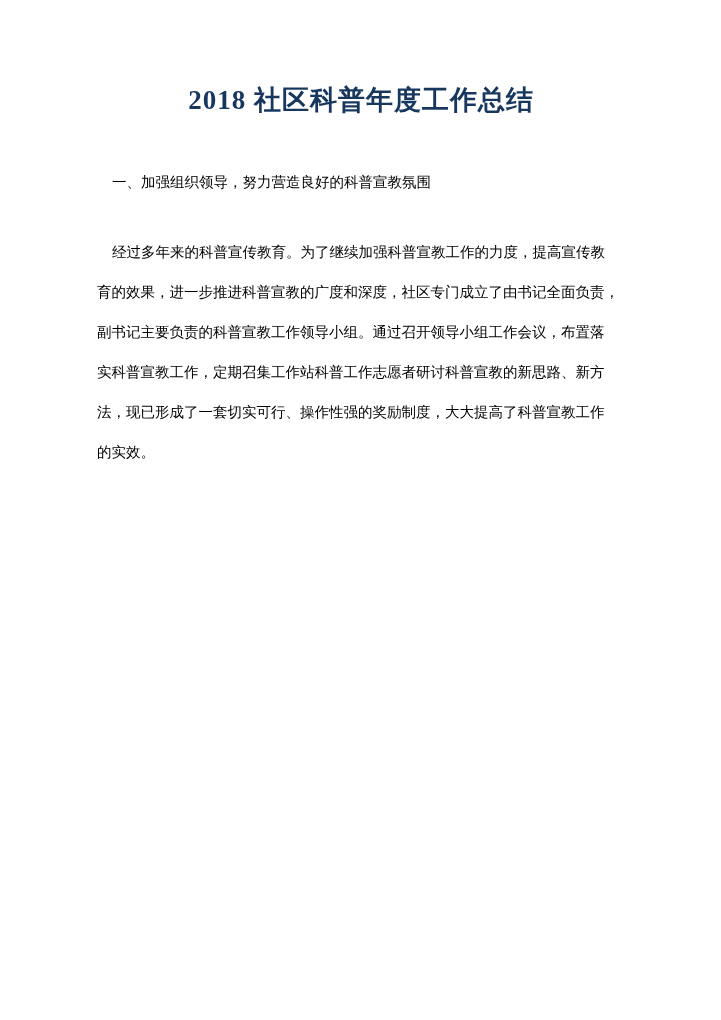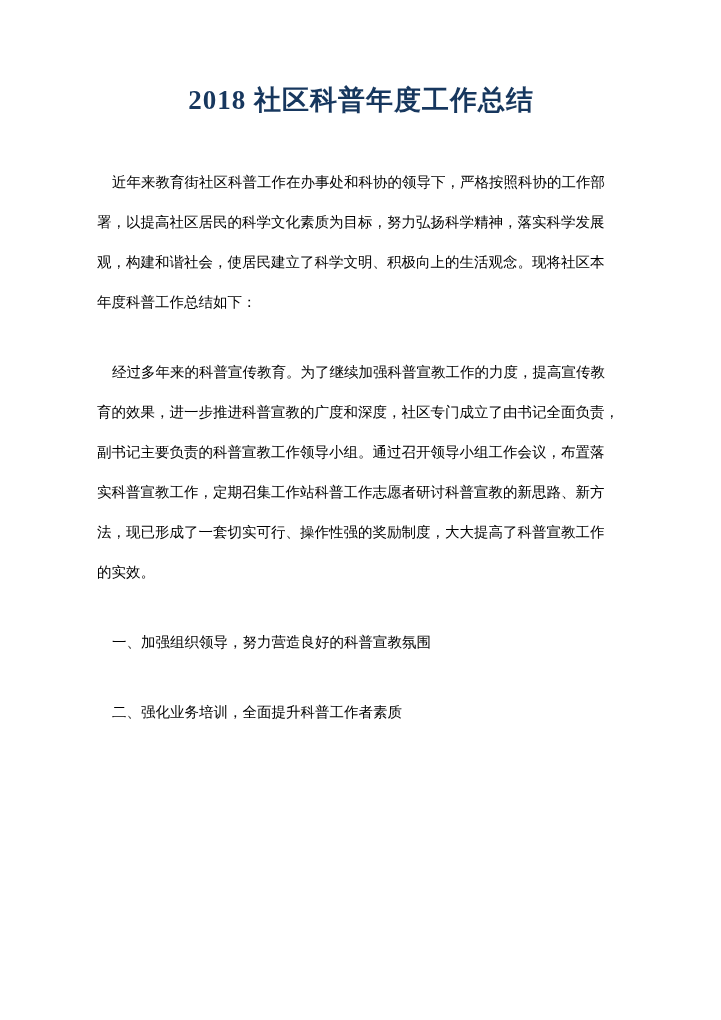--- a/index.html
+++ b/index.html
@@ -39,30 +39,25 @@
       letter-spacing: 0;
     }
   </style>
 </head>
 <body>
 
 <div class="page">
 
   <h1 class="doc-title" style="color: rgb(23, 55, 94);">2018 社区科普年度工作总结</h1>
 
-  <div class="doc-block">近年来教育街社区科普工作在办事处和科协的领导下，严格按照科协的工作部
-署，以提高社区居民的科学文化素质为目标，努力弘扬科学精神，落实科学发展
-观，构建和谐社会，使居民建立了科学文明、积极向上的生活观念。现将社区本
-年度科普工作总结如下：</div>
+
+  <div class="doc-block">一、加强组织领导，努力营造良好的科普宣教氛围</div>
 
   <div class="doc-block">经过多年来的科普宣传教育。为了继续加强科普宣教工作的力度，提高宣传教
 育的效果，进一步推进科普宣教的广度和深度，社区专门成立了由书记全面负责，
 副书记主要负责的科普宣教工作领导小组。通过召开领导小组工作会议，布置落
 实科普宣教工作，定期召集工作站科普工作志愿者研讨科普宣教的新思路、新方
 法，现已形成了一套切实可行、操作性强的奖励制度，大大提高了科普宣教工作
 的实效。</div>
 
-  <div class="doc-block">一、加强组织领导，努力营造良好的科普宣教氛围</div>
-
-  <div class="doc-block">二、强化业务培训，全面提升科普工作者素质</div>
 
 
 </div>
 
 </body></html>

